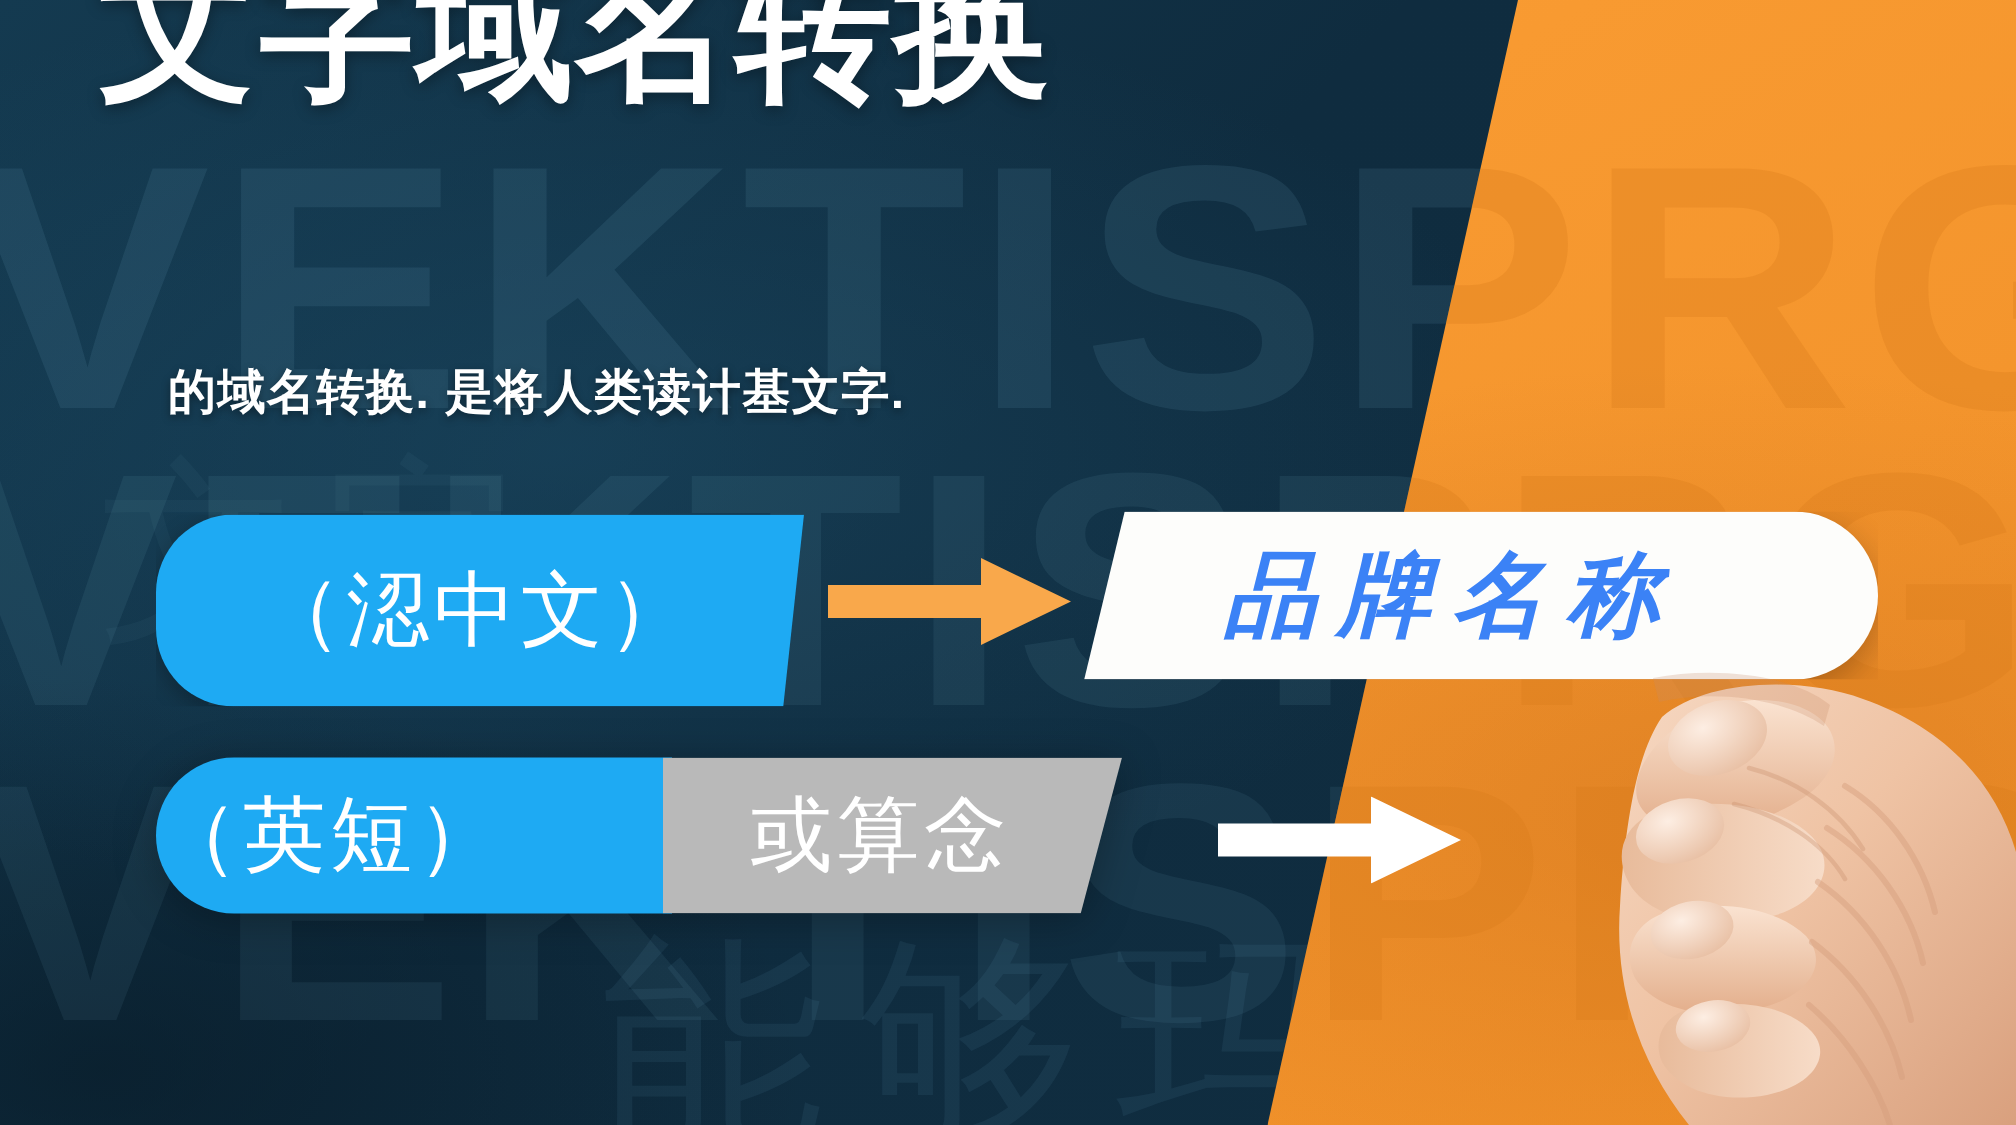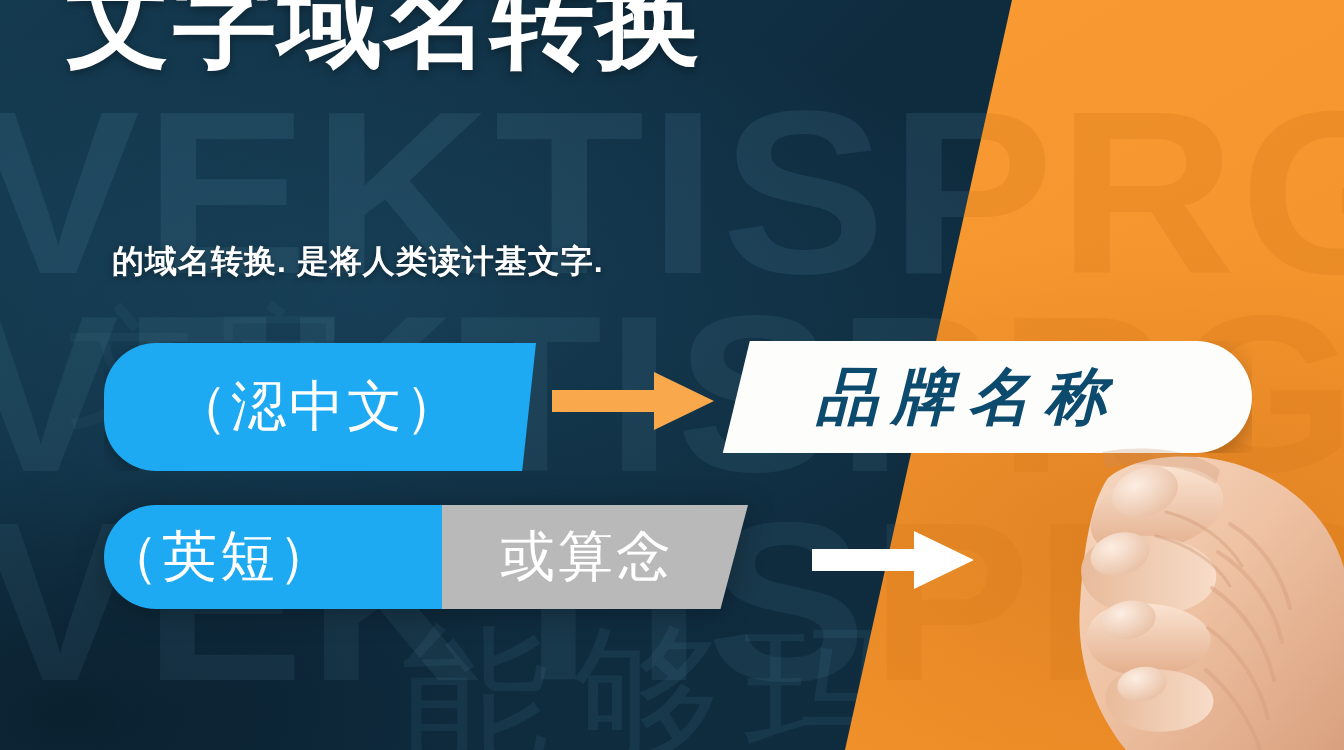--- a/index.html
+++ b/index.html
@@ -202,21 +202,21 @@
     clip-path: polygon(7.0% 0, 100% 0, 100% 100%, 2.0% 100%);
     display: flex;
     align-items: center;
     box-shadow: 0 8px 22px rgba(60,25,0,.30);
   }
   .brand-card .brand-text {
     font-family: "DejaVu Serif", serif;
     font-weight: 700;
     font-style: italic;
     font-size: 62px;
-    color: #0c4a6e;
+    color: #3b82f6;
     letter-spacing: 14px;
     margin-left: 104px;
     white-space: nowrap;
   }
 
   
   .pill-row2 {
     position: absolute;
     left: 104px;
     top: 505px;

